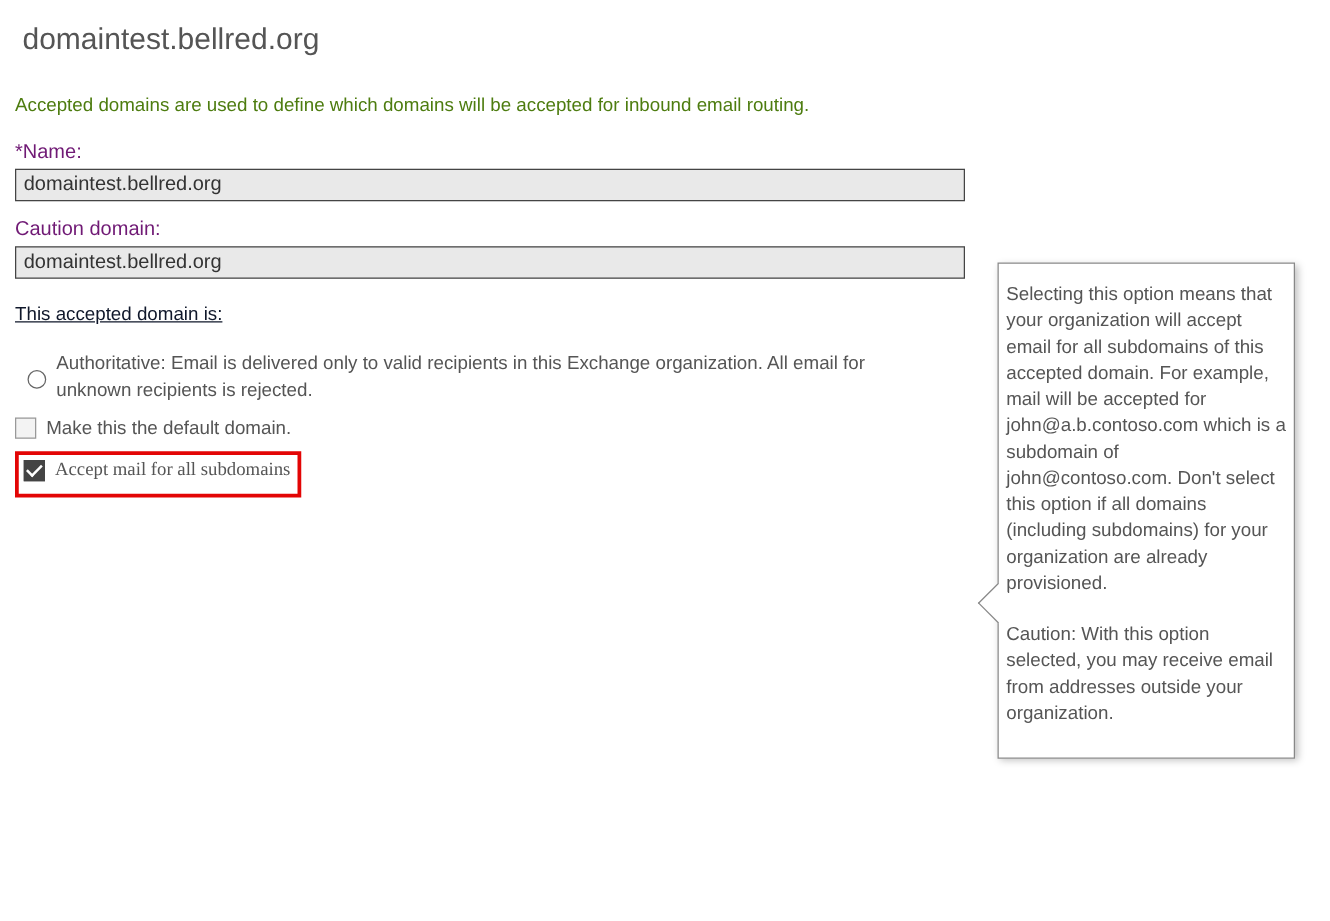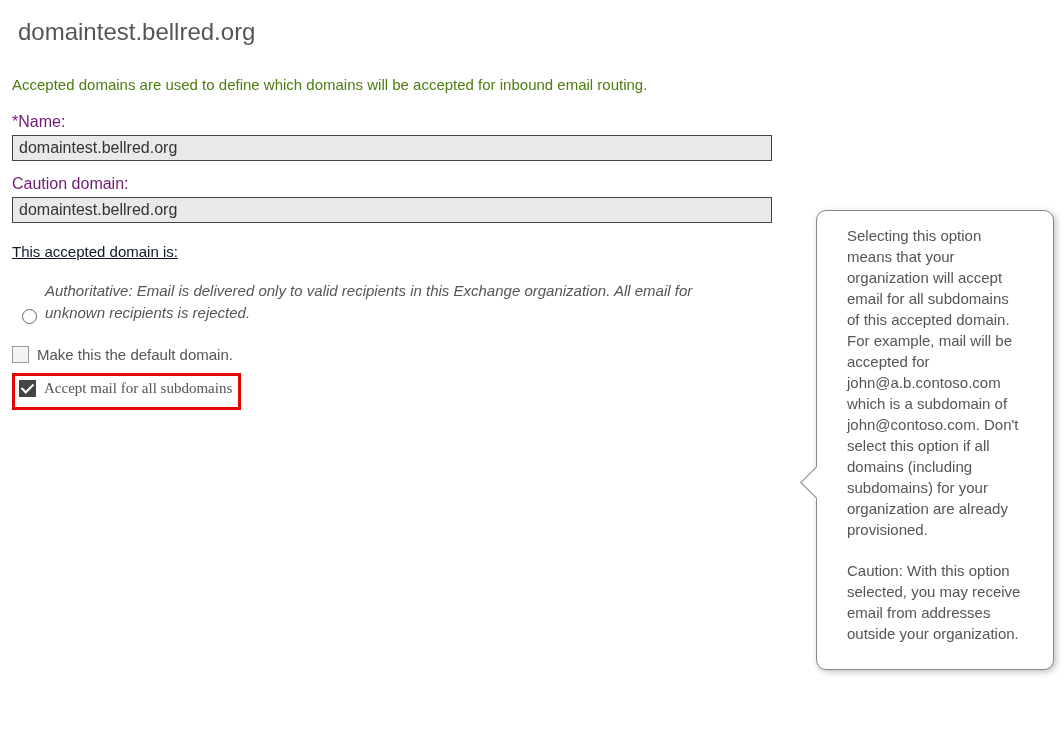--- a/index.html
+++ b/index.html
@@ -55,24 +55,23 @@
       color: #0f172a;
       margin-top: 6px;
       margin-bottom: 20px;
       text-decoration: underline;
     }
     .radio-group {
       margin-left: 10px;
     }
     .radio-row {
       display: flex;
-      align-items: flex-end;
+      align-items: center;
       margin-bottom: 10px;
       max-width: 720px;
-      font-style: italic;
     }
     .radio-circle {
       flex: 0 0 15px;
       width: 15px;
       height: 15px;
       border: 1px solid #666;
       border-radius: 50%;
       margin-top: 3px;
       margin-right: 8px;
       position: relative;
@@ -89,21 +88,21 @@
       background: #333;
     }
     .radio-text {
       font-size: 15px;
       color: #555;
       line-height: 1.45;
     }
     .checkbox-row {
       display: flex;
       align-items: center;
-      margin-top: 22px;
+      margin-top: 10px;
       margin-bottom: 6px;
     }
     .checkbox-box {
       flex: 0 0 17px;
       width: 17px;
       height: 17px;
       border: 1px solid #999;
       background: #f3f3f3;
       margin-right: 8px;
       position: relative;
@@ -133,28 +132,28 @@
       display: inline-flex;
       align-items: center;
       margin-top: 4px;
     }
     .highlight-box .checkbox-row {
       margin: 0;
       font-family: Liberation Serif, serif;
     }
     .tooltip {
       position: absolute;
-      right: 10px;
+      right: 28px;
       top: 210px;
       width: 238px;
       background: #fff;
       border: 1px solid #888;
-      border-radius: 10px;
+      border-radius: 0;
       box-shadow: 2px 2px 6px rgba(0,0,0,0.25);
-      padding: 14px 30px;
+      padding: 14px 6px;
       font-size: 15px;
       color: #555;
       line-height: 1.4;
     }
     .tooltip::before {
       content: "";
       position: absolute;
       left: -12px;
       top: 260px;
       width: 22px;

